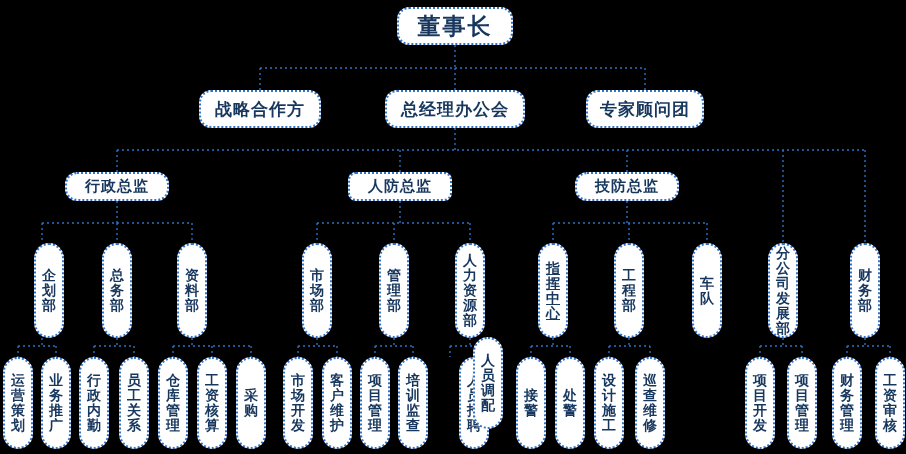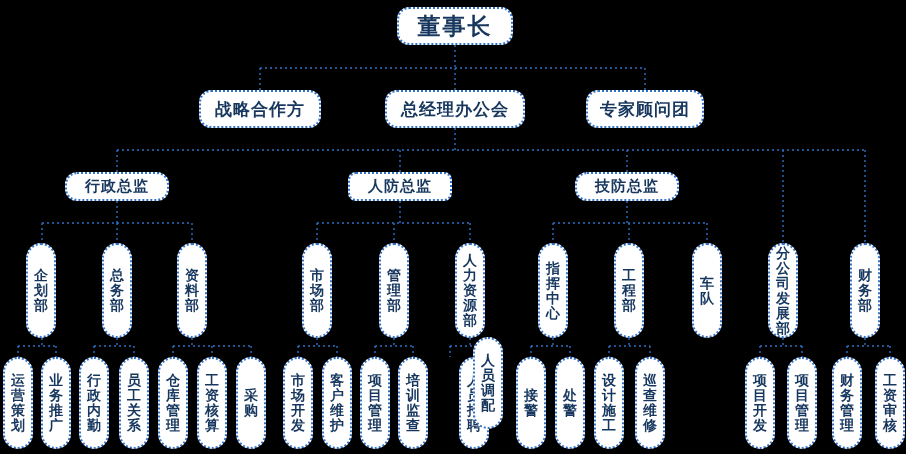--- a/index.html
+++ b/index.html
@@ -42,27 +42,27 @@
   <div class="node h lvl1" style="left:397px;top:7px;width:116px;height:38px;">董事长</div>
 
   <div class="node h lvl2" style="left:199px;top:90px;width:122px;height:38px;">战略合作方</div>
   <div class="node h lvl2" style="left:385px;top:90px;width:140px;height:38px;">总经理办公会</div>
   <div class="node h lvl2" style="left:586px;top:90px;width:118px;height:38px;">专家顾问团</div>
 
   <div class="node h lvl3" style="left:65px;top:172px;width:104px;height:29px;">行政总监</div>
   <div class="node h lvl3" style="left:348px;top:172px;width:104px;height:29px;border-radius:8px;">人防总监</div>
   <div class="node h lvl3" style="left:575px;top:172px;width:104px;height:29px;">技防总监</div>
 
-  <div class="node v" style="left:26px;top:243px;height:95px;">企划部</div>
+  <div class="node v" style="left:34px;top:243px;height:95px;">企划部</div>
   <div class="node v" style="left:102px;top:243px;height:95px;">总务部</div>
   <div class="node v" style="left:177px;top:243px;height:95px;">资料部</div>
   <div class="node v" style="left:302px;top:243px;height:95px;">市场部</div>
   <div class="node v" style="left:379px;top:243px;height:95px;">管理部</div>
   <div class="node v" style="left:455px;top:243px;height:95px;">人力资源部</div>
-  <div class="node v" style="left:538px;top:243px;height:95px;">指挥中心</div>
+  <div class="node v" style="left:538px;top:243px;height:95px;text-decoration:underline;">指挥中心</div>
   <div class="node v" style="left:614px;top:243px;height:95px;">工程部</div>
   <div class="node v" style="left:692px;top:243px;height:95px;">车队</div>
   <div class="node v" style="left:768px;top:243px;height:95px;">分公司发展部</div>
   <div class="node v" style="left:850px;top:243px;height:95px;">财务部</div>
 
   <div class="node v" style="left:3px;top:357px;height:92px;">运营策划</div>
   <div class="node v" style="left:41px;top:357px;height:92px;">业务推广</div>
   <div class="node v" style="left:79px;top:357px;height:92px;">行政内勤</div>
   <div class="node v" style="left:119px;top:357px;height:92px;">员工关系</div>
   <div class="node v" style="left:158px;top:357px;height:92px;">仓库管理</div>

